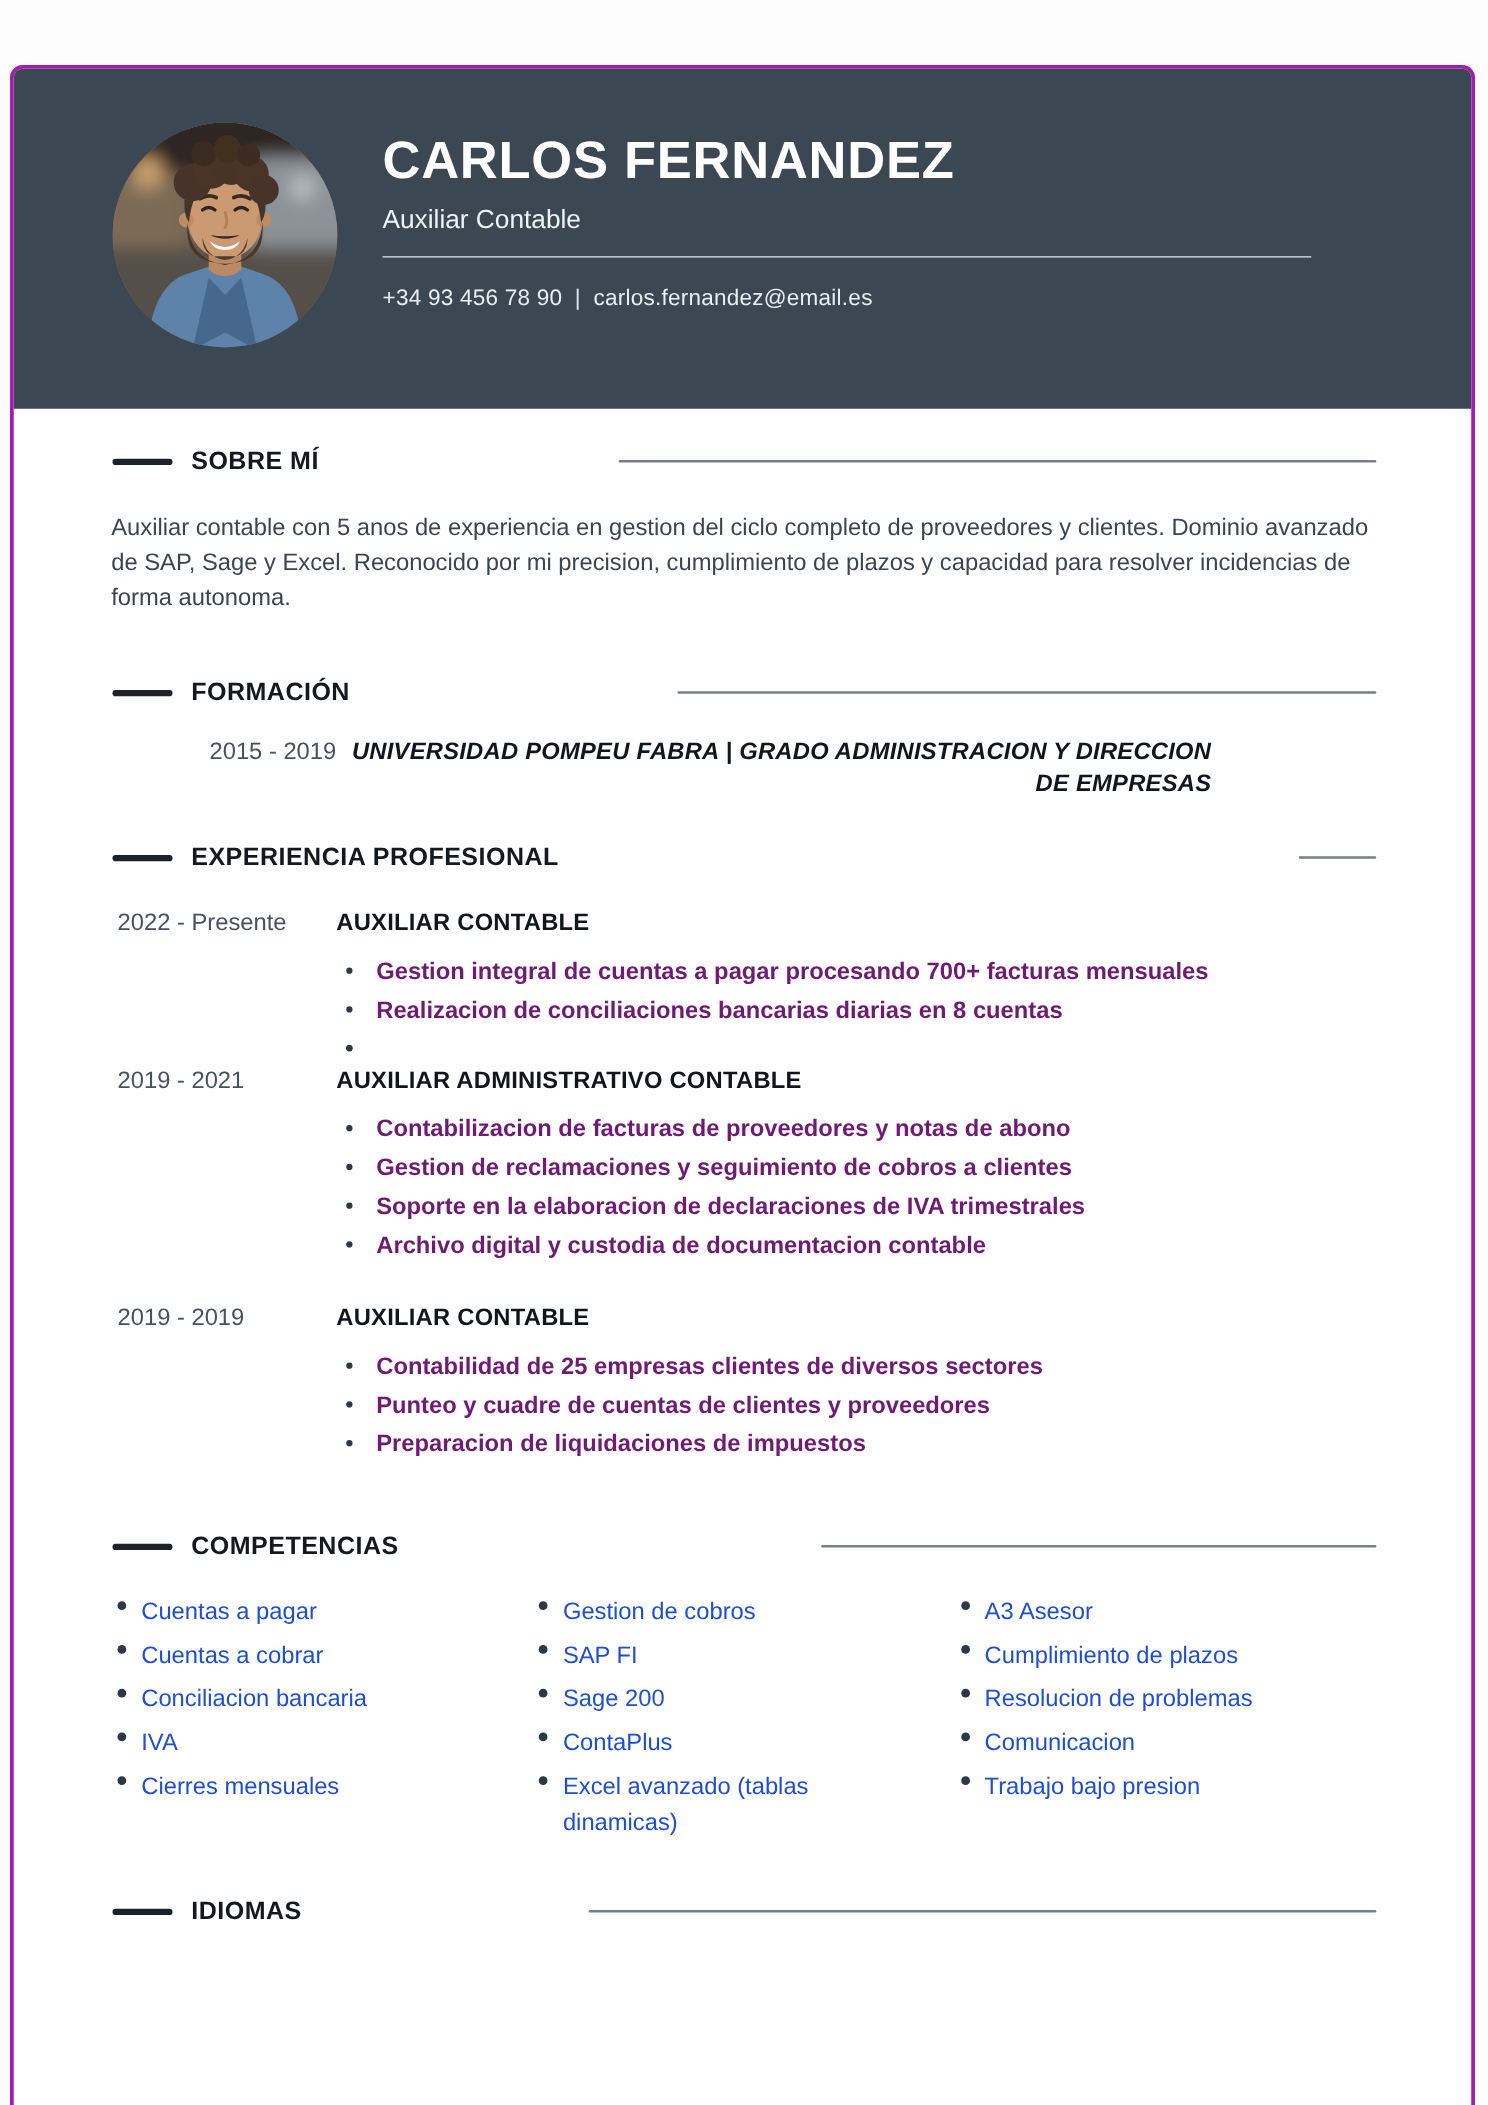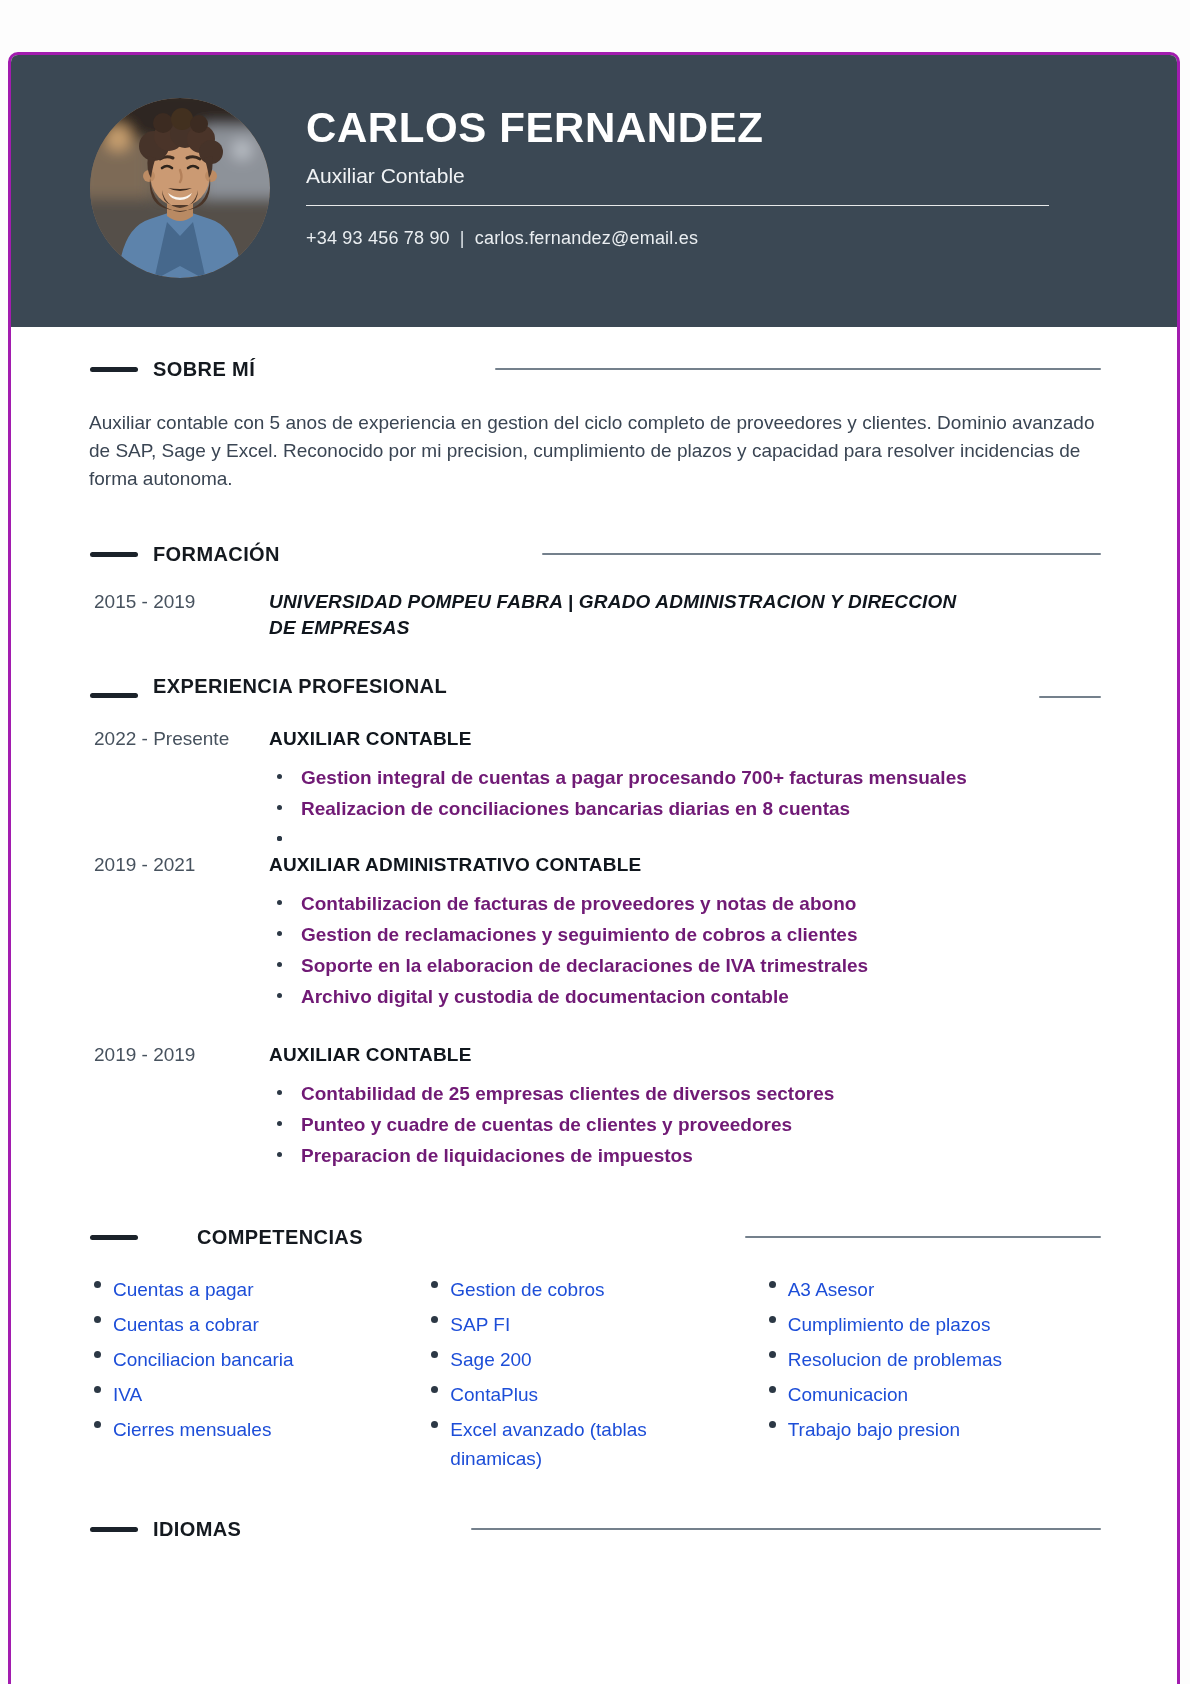--- a/index.html
+++ b/index.html
@@ -39,27 +39,27 @@
     letter-spacing:.4px;line-height:24px;white-space:nowrap;
   }
   .rule{height:2px;background:#5c6a78;opacity:.85;flex:1;border-radius:1px;}
   .r-about{margin-left:240px;}
   .r-edu{margin-left:262px;}
   .r-exp{margin-left:592px;}
   .r-skl{margin-left:338px;}
   .r-lng{margin-left:230px;}
   .sh-about{margin-top:30px;}
   .sh-edu{margin-top:49px;}
-  .sh-exp{margin-top:33px;align-items:flex-end;}
-  .sh-skl{margin-top:54px;gap:44px;}
+  .sh-exp{margin-top:33px;}
+  .sh-skl{margin-top:54px;}
   .sh-lng{margin-top:38px;}
   .about-text{margin:28px 0 0;font-size:19px;line-height:28px;color:#3a4553;}
   
   .entry{display:grid;grid-template-columns:180px 1fr;}
-  .edu-entry{margin-top:23px;}
+  .edu-entry{margin-top:23px;text-align:right;}
   .exp-list .entry{margin-top:28px;}
   .exp-list{margin-top:28px;}
   .exp-list .entry.e3{margin-top:30px;}
   .period{font-size:19px;color:#47525e;line-height:26px;padding-left:5px;}
   .role{font-size:19px;font-weight:bold;color:#10161d;line-height:26px;letter-spacing:.2px;}
   .edu-role{max-width:700px;font-style:italic;}
   .bullets{margin:10px 0 0;padding:0;list-style:none;}
   .bullets li{position:relative;padding-left:32px;font-size:19px;line-height:31px;color:#701a75;font-weight:bold;}
   .bullets .dot{
     position:absolute;left:8px;top:12px;width:5px;height:5px;border-radius:50%;

